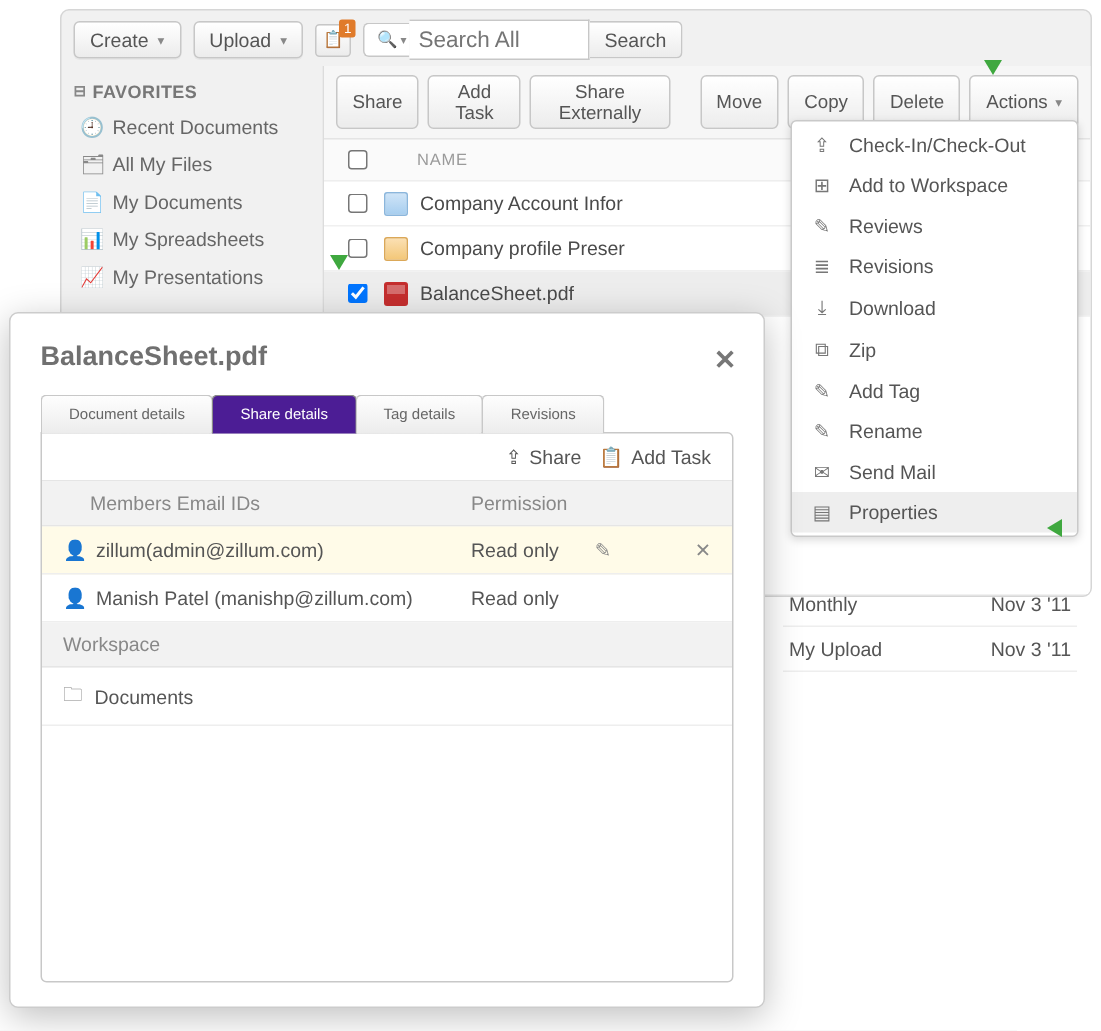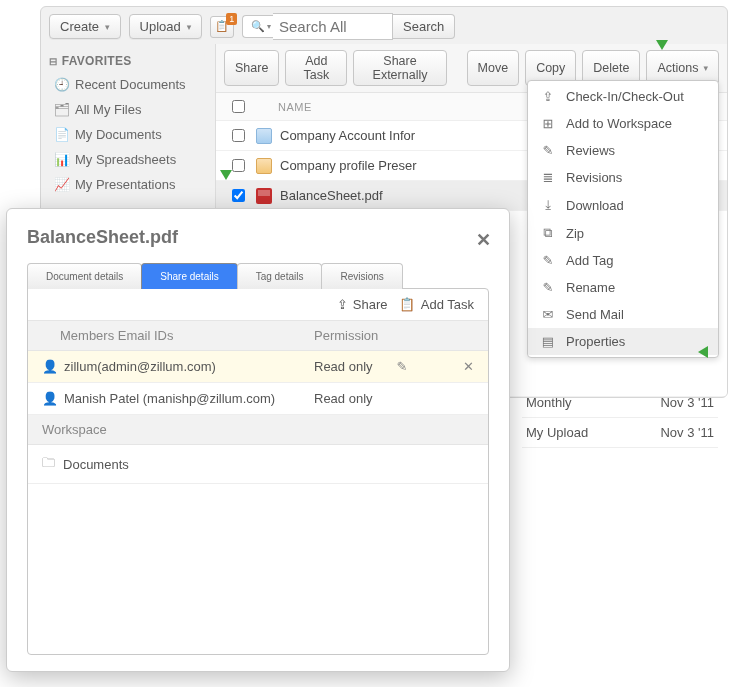--- a/index.html
+++ b/index.html
@@ -248,21 +248,21 @@
     color: #666;
     font-size: 10px;
     cursor: pointer;
     margin-right: -1px;
     border-bottom: none;
     border-radius: 4px 4px 0 0;
     position: relative;
     top: 1px;
   }
   .tab.active {
-    background: #3b82f6;
+    background: #4c1d95;
     color: #fff;
     border-color: #8a8a8a;
   }
   .tab-body {
     margin: 0 20px 16px 20px;
     border: 1px solid #c8c8c8;
     border-radius: 0 4px 4px 4px;
     flex: 1;
     display: flex; flex-direction:column;
     overflow: hidden;

